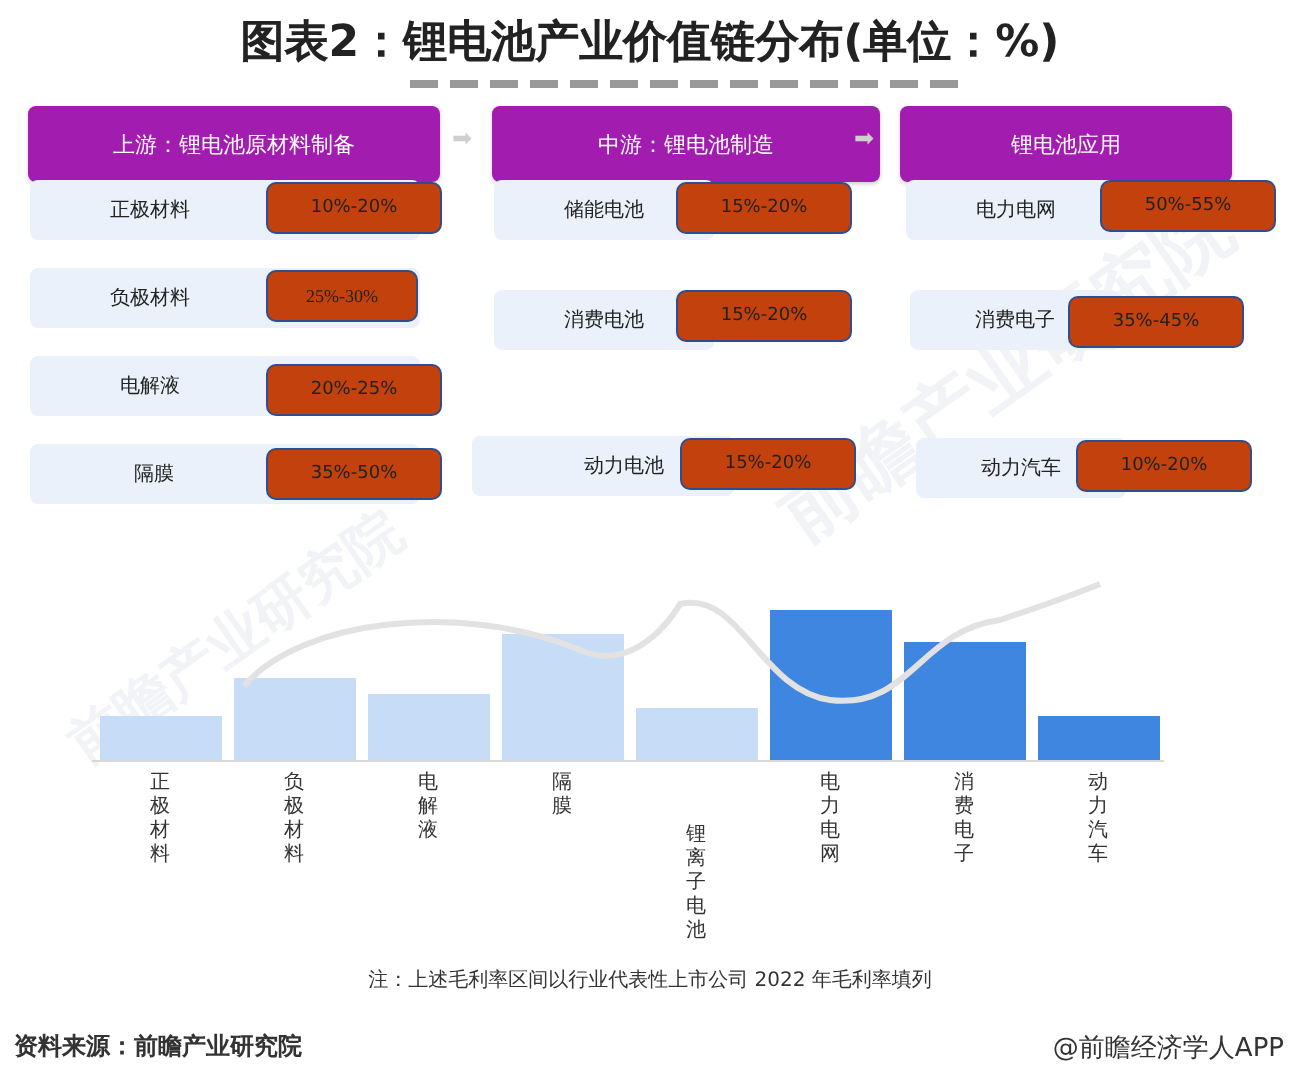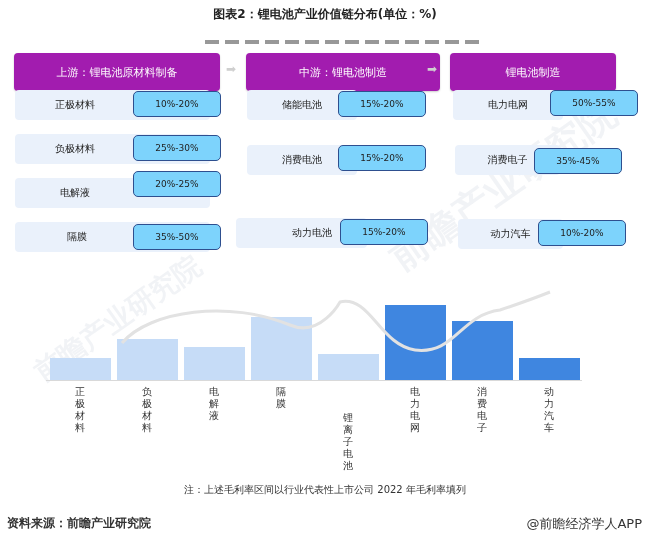--- a/index.html
+++ b/index.html
@@ -1,22 +1,22 @@
 <!DOCTYPE html>
 <html><head>
 <meta charset="utf-8">
 <style>
   html,body{margin:0;padding:0;background:#fff;}
   body{width:650px;height:544px;position:relative;overflow:hidden;font-family:"DejaVu Sans","Liberation Sans",sans-serif;color:#222;}
-  .title{position:absolute;top:6px;left:0;width:650px;text-align:center;font-size:12px;font-weight:bold;color:#222;}
+  .title{position:absolute;top:6px;left:0;width:650px;text-align:center;font-size:22px;font-weight:bold;color:#222;}
   .ghost{position:absolute;top:40px;left:205px;width:275px;height:4px;background:repeating-linear-gradient(90deg,#444 0 14px,transparent 14px 20px);opacity:.55;}
   .hdr{position:absolute;top:53px;height:38px;background:#a21caf;border-radius:4px;color:#fff;font-size:11px;display:flex;align-items:center;justify-content:center;box-shadow:0 1px 2px rgba(0,0,0,.2);}
   .arrow{position:absolute;top:62px;color:#cfcfcf;font-size:12px;}
   .lbl{position:absolute;height:30px;background:#eaf1fb;border-radius:4px;font-size:10px;color:#222;display:flex;align-items:center;justify-content:center;}
-  .val{position:absolute;height:26px;background:#7dd3fc;border:1.5px solid #2e4f8f;border-radius:5px;font-size:9px;color:#222;display:flex;align-items:center;justify-content:center;box-sizing:border-box;}
+  .val{position:absolute;height:26px;background:#c2410c;border:1.5px solid #2e4f8f;border-radius:5px;font-size:9px;color:#222;display:flex;align-items:center;justify-content:center;box-sizing:border-box;}
   .bar{position:absolute;bottom:0;}
   .axis{position:absolute;left:46px;top:380px;width:536px;height:1px;background:#d9d9d9;}
   .xl{position:absolute;top:386px;width:14px;font-size:10px;line-height:12px;color:#333;text-align:center;word-break:break-all;}
   .note{position:absolute;top:483px;left:0;width:650px;text-align:center;font-size:10px;color:#333;}
   .src{position:absolute;top:515px;left:7px;font-size:12px;color:#333;font-weight:bold;}
   .app{position:absolute;top:515px;right:8px;font-size:13px;color:#333;}
   .wm{position:absolute;color:rgba(180,190,205,.18);font-size:38px;font-weight:bold;transform:rotate(-35deg);pointer-events:none;}
 </style>
 </head>
 <body>
@@ -24,28 +24,28 @@
 <div class="wm" style="left:370px;top:160px;">前瞻产业研究院</div>
 <div class="wm" style="left:20px;top:300px;font-size:28px;">前瞻产业研究院</div>
 
 <div class="title">图表2：锂电池产业价值链分布(单位：%)</div>
 <div class="ghost"></div>
 
 <div class="hdr" style="left:14px;width:206px;">上游：锂电池原材料制备</div>
 <div class="arrow" style="left:226px;">➡</div>
 <div class="hdr" style="left:246px;width:194px;">中游：锂电池制造</div>
 <div class="arrow" style="left:427px;">➡</div>
-<div class="hdr" style="left:450px;width:166px;">锂电池制造</div>
+<div class="hdr" style="left:450px;width:166px;">锂电池应用</div>
 
 <div class="lbl" style="left:15px;top:90px;width:195px;justify-content:flex-start;padding-left:40px;box-sizing:border-box;">正极材料</div>
 <div class="val" style="left:133px;top:91px;width:88px;">10%-20%</div>
 <div class="lbl" style="left:15px;top:134px;width:195px;justify-content:flex-start;padding-left:40px;box-sizing:border-box;">负极材料</div>
-<div class="val" style="left:133px;top:135px;width:88px;">25%-30%</div>
+<div class="val" style="left:133px;top:135px;width:76px;font-family:Liberation Serif, serif;">25%-30%</div>
 <div class="lbl" style="left:15px;top:178px;width:195px;justify-content:flex-start;padding-left:45px;box-sizing:border-box;">电解液</div>
-<div class="val" style="left:133px;top:171px;width:88px;">20%-25%</div>
+<div class="val" style="left:133px;top:182px;width:88px;">20%-25%</div>
 <div class="lbl" style="left:15px;top:222px;width:195px;justify-content:flex-start;padding-left:52px;box-sizing:border-box;">隔膜</div>
 <div class="val" style="left:133px;top:224px;width:88px;">35%-50%</div>
 
 <div class="lbl" style="left:247px;top:90px;width:110px;">储能电池</div>
 <div class="val" style="left:338px;top:91px;width:88px;">15%-20%</div>
 <div class="lbl" style="left:247px;top:145px;width:110px;">消费电池</div>
 <div class="val" style="left:338px;top:145px;width:88px;">15%-20%</div>
 <div class="lbl" style="left:236px;top:218px;width:110px;padding-left:21px;">动力电池</div>
 <div class="val" style="left:340px;top:219px;width:88px;">15%-20%</div>
 

